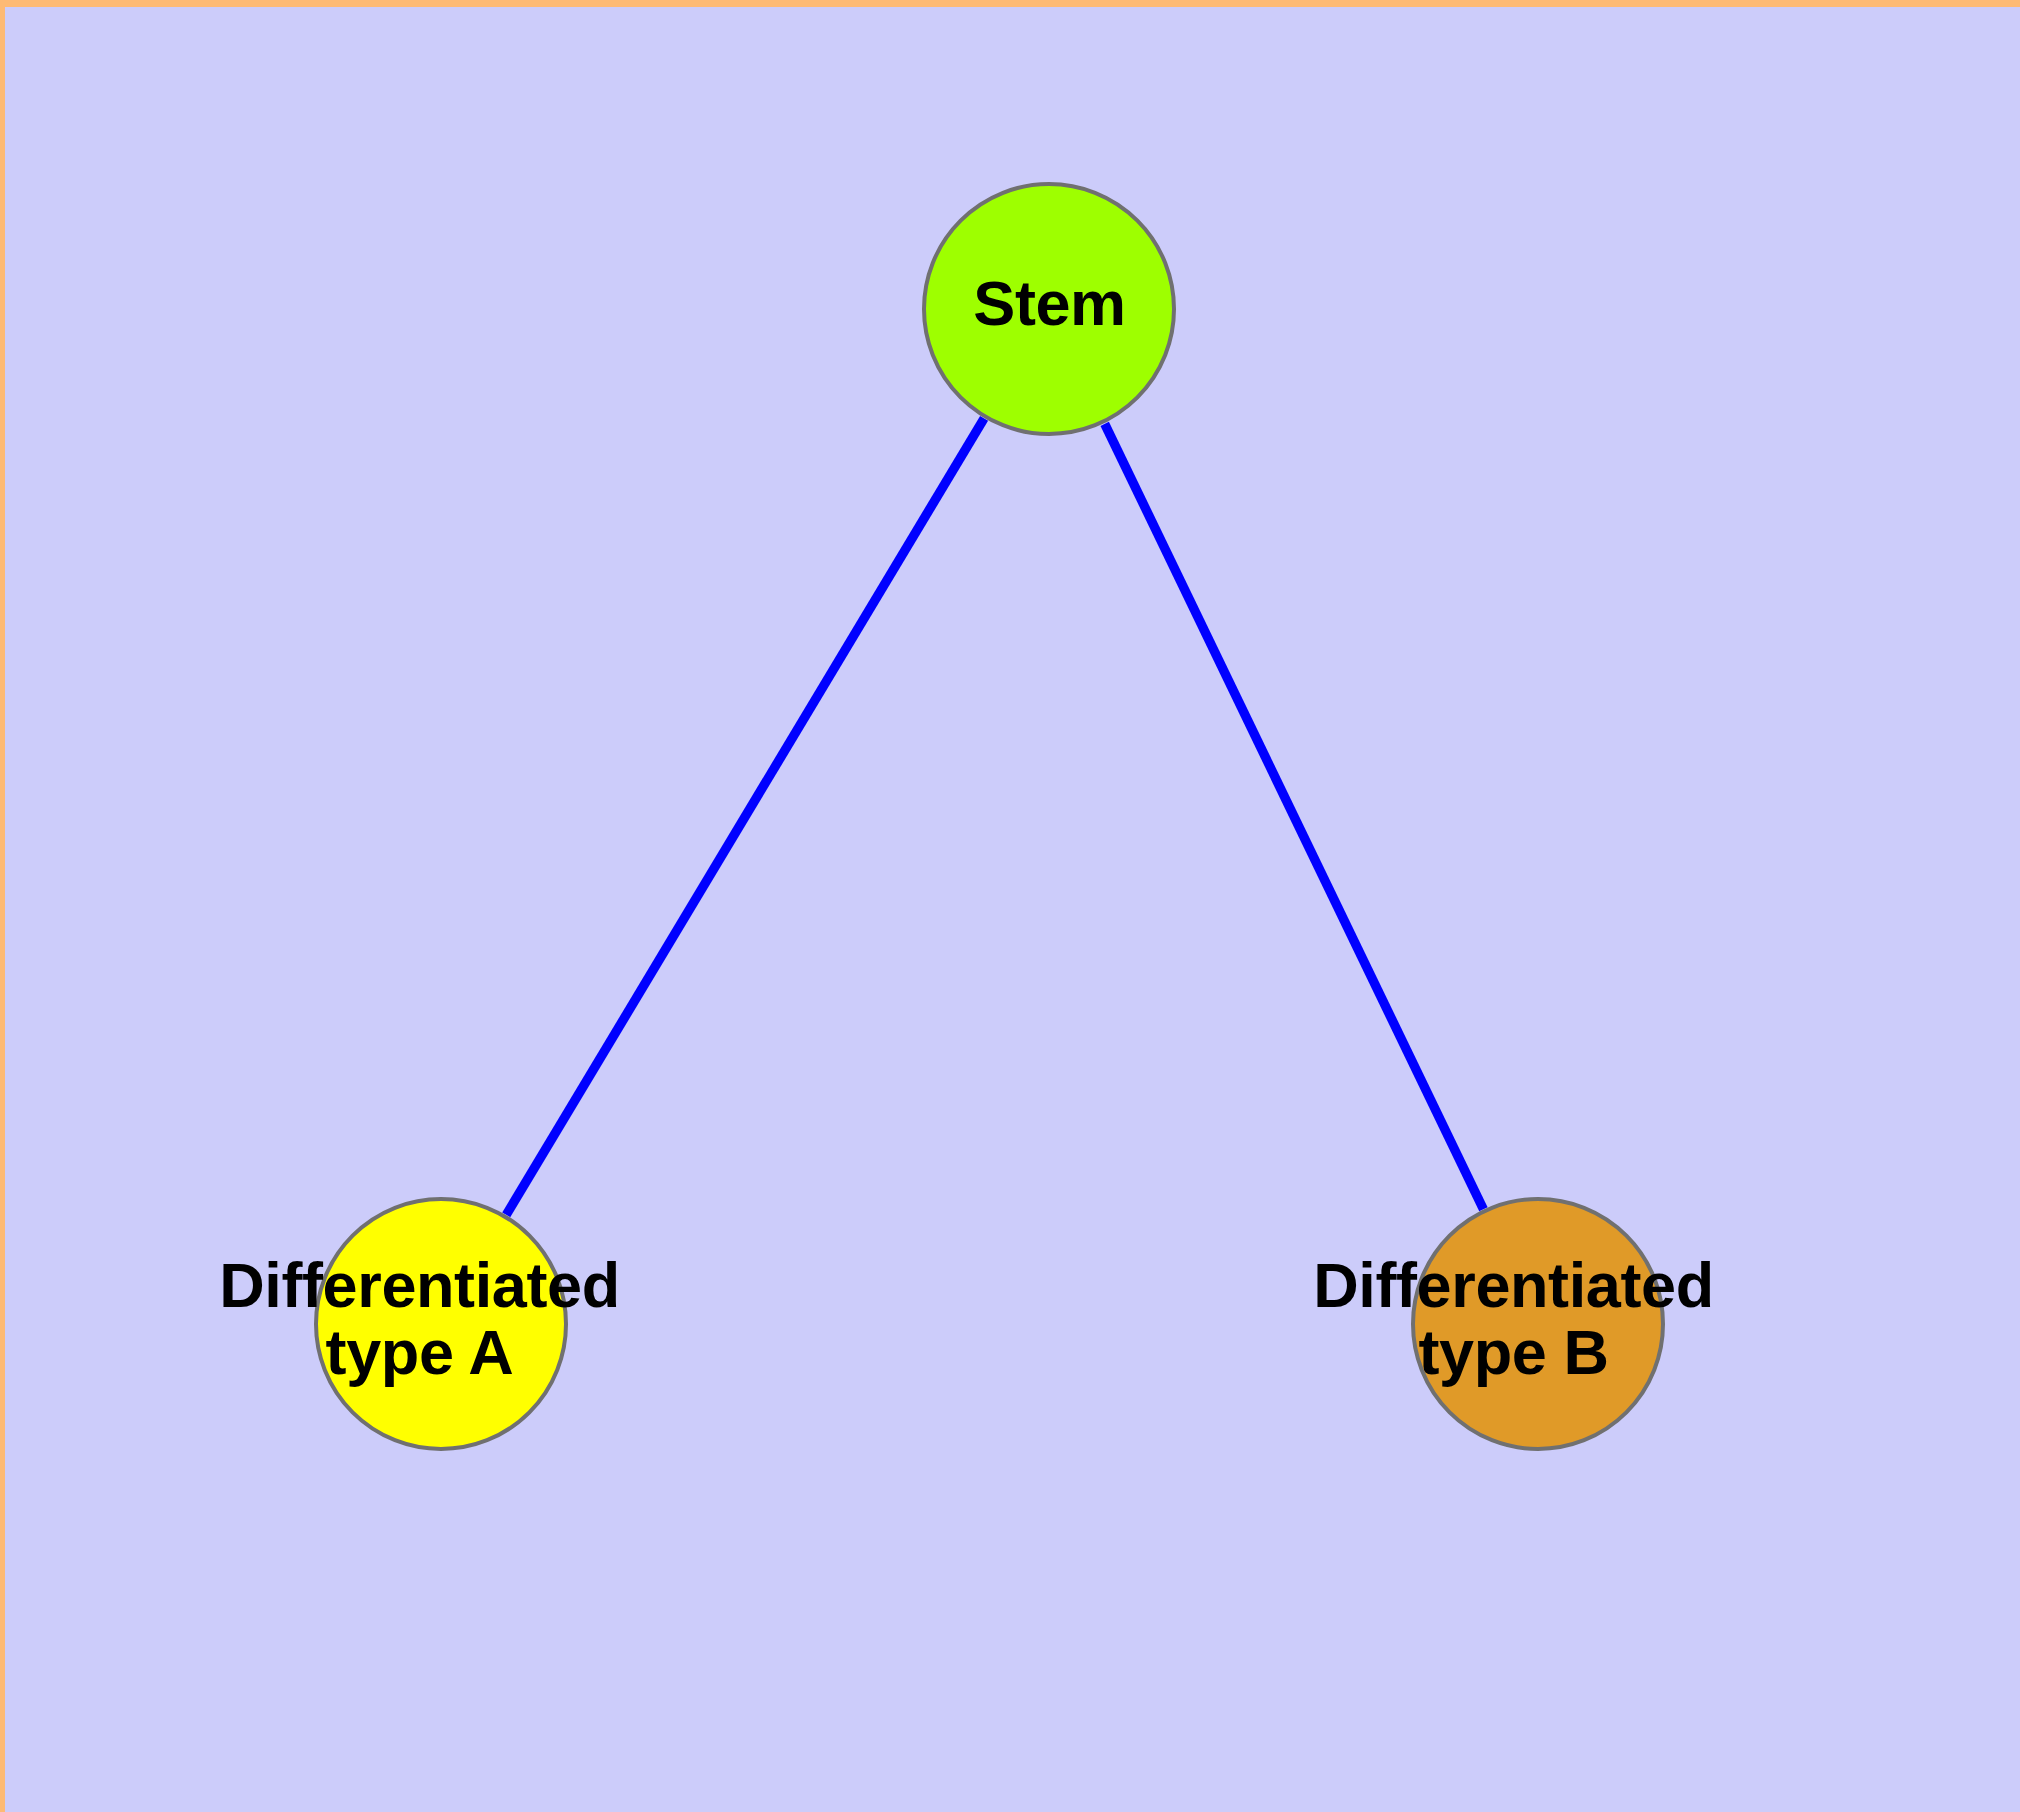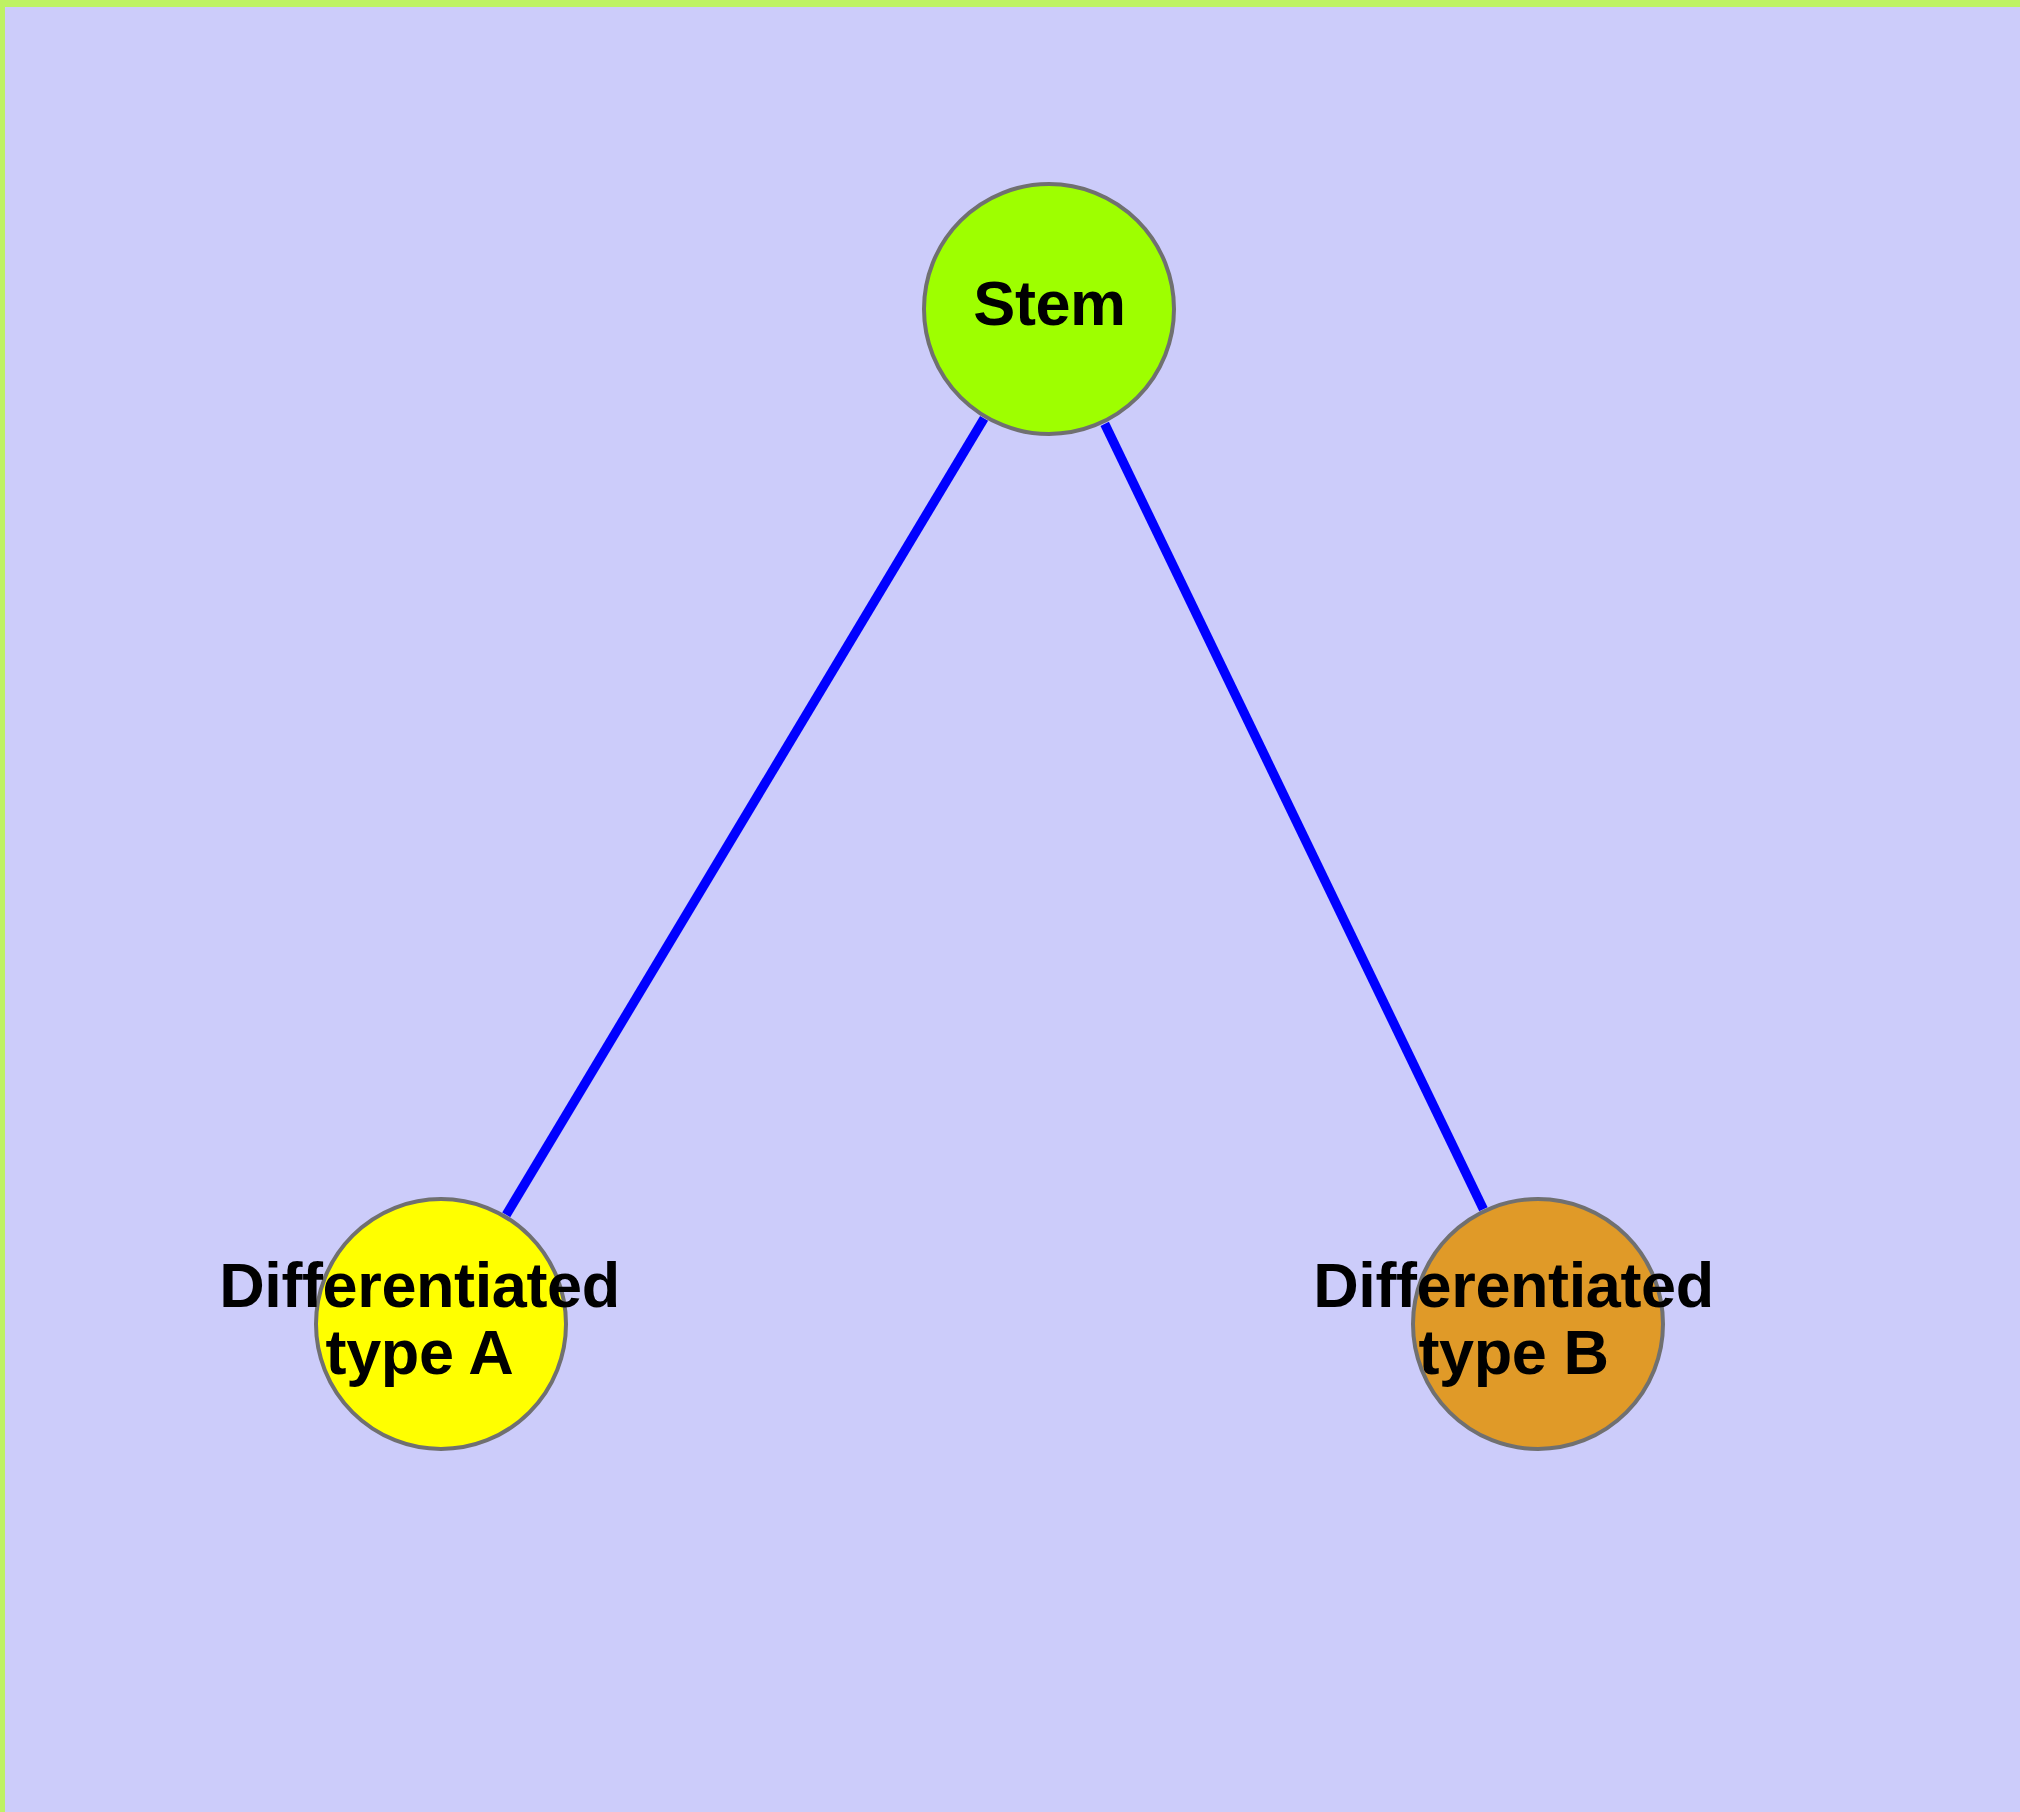--- a/index.html
+++ b/index.html
@@ -6,21 +6,21 @@
   html, body {
     margin: 0;
     padding: 0;
     background: #ffffff;
   }
   #canvas {
     position: relative;
     width: 2021px;
     height: 1812px;
     overflow: hidden;
-    background: #bef264;
+    background: #fdba74;
     font-family: "Liberation Sans", sans-serif;
   }
   #plot-area {
     position: absolute;
     left: 5.1px;
     top: 6.8px;
     width: 2015px;
     height: 1805px;
     background: #ccccfa;
   }

